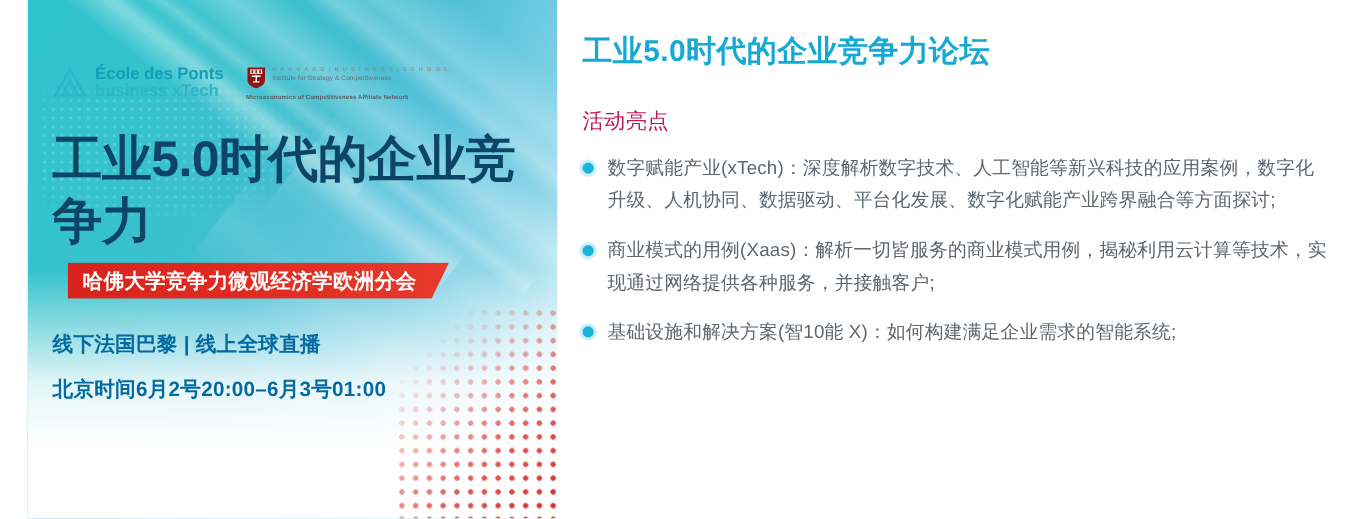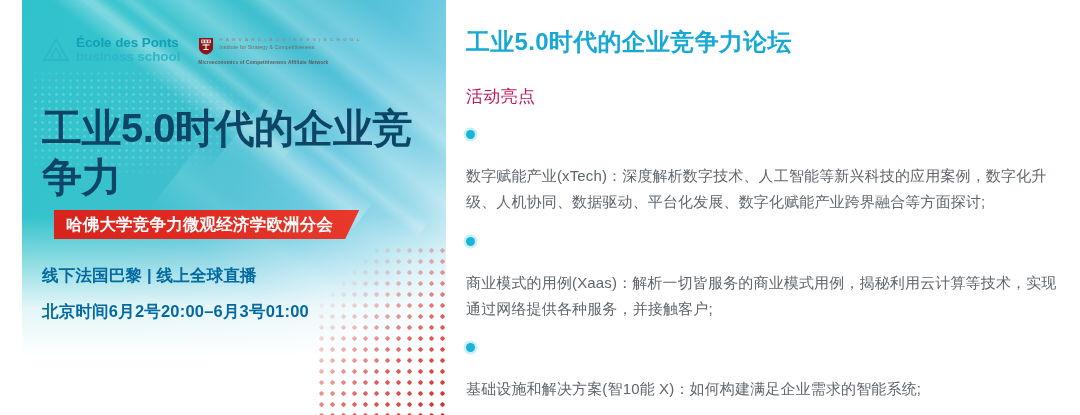--- a/index.html
+++ b/index.html
@@ -97,21 +97,21 @@
   .poster-inner {
     position: absolute;
     inset: 0;
     padding: 0;
   }
 
   
   .logos {
     position: absolute;
     left: 20px;
-    top: 36px;
+    top: 52px;
     display: flex;
     align-items: flex-start;
     gap: 18px;
   }
   .logo-epbs { display: flex; align-items: center; gap: 6px; }
   .logo-epbs .tri { width: 28px; height: 26px; display:block; }
   .logo-epbs .wordmark {
     display: flex; flex-direction: column;
     line-height: 1.02;
     color: #1c9fb5;
@@ -210,23 +210,22 @@
   }
   .bullets {
     position: absolute;
     left: 0;
     top: 122px;
     width: 600px;
   }
   .bullet {
     display: flex;
     align-items: flex-start;
-    gap: 24px;
+    gap: 11px;
     margin-bottom: 13px;
-    flex-direction: column;
   }
   .bullet-dot {
     flex: 0 0 auto;
     width: 9px; height: 9px;
     border-radius: 50%;
     background: #19b5d9;
     box-shadow: 0 0 0 2.5px rgba(25,181,217,.22);
     margin-top: 8px;
   }
   .bullet-text {
@@ -270,21 +269,21 @@
 
         <div class="logo-epbs">
           <svg class="tri" viewBox="0 0 32 28">
             <polygon points="16,2 30,26 2,26" fill="none" stroke="#2fb6c6" stroke-width="1.8"></polygon>
             <polygon points="16,12 23,25 9,25" fill="none" stroke="#2fb6c6" stroke-width="1.4"></polygon>
             <polygon points="9,15 15,25.5 3.2,25.5" fill="none" stroke="#2fb6c6" stroke-width="1.1"></polygon>
             <polygon points="23,15 29,25.5 17.2,25.5" fill="none" stroke="#2fb6c6" stroke-width="1.1"></polygon>
           </svg>
           <span class="wordmark">
             <span class="wm1">École des Ponts</span>
-            <span class="wm2">business school</span>
+            <span class="wm2">business xTech</span>
           </span>
         </div>
 
         <div class="logo-hbs">
           <div class="hbs-row">
             <svg class="shield" viewBox="0 0 16 18">
               <path d="M1 1 H15 V11 C15 14.5 11.5 16.6 8 17.6 C4.5 16.6 1 14.5 1 11 Z" fill="#8c1515"></path>
               <rect x="3.2" y="2.6" width="9.6" height="3.6" fill="#ffffff" opacity=".92"></rect>
               <rect x="4.3" y="3.2" width="1.3" height="2.4" fill="#8c1515"></rect>
               <rect x="7.3" y="3.2" width="1.3" height="2.4" fill="#8c1515"></rect>

